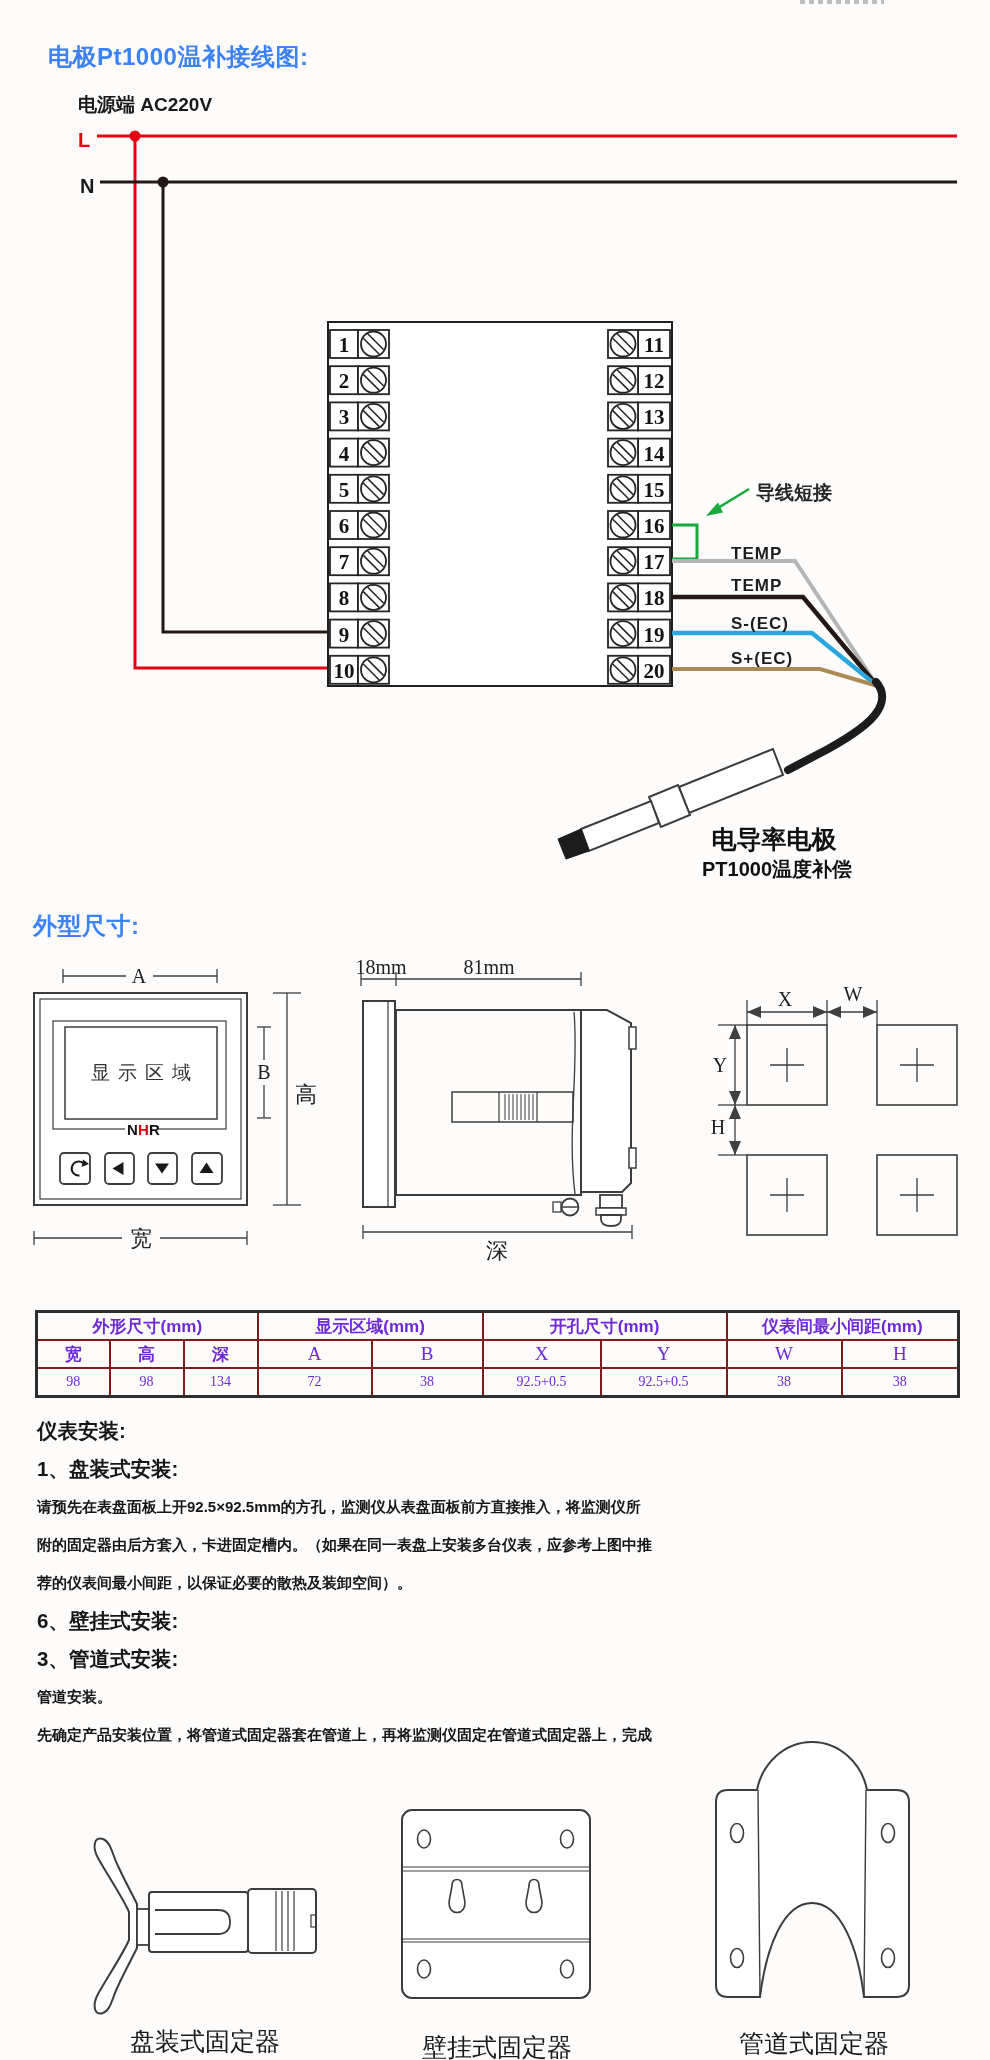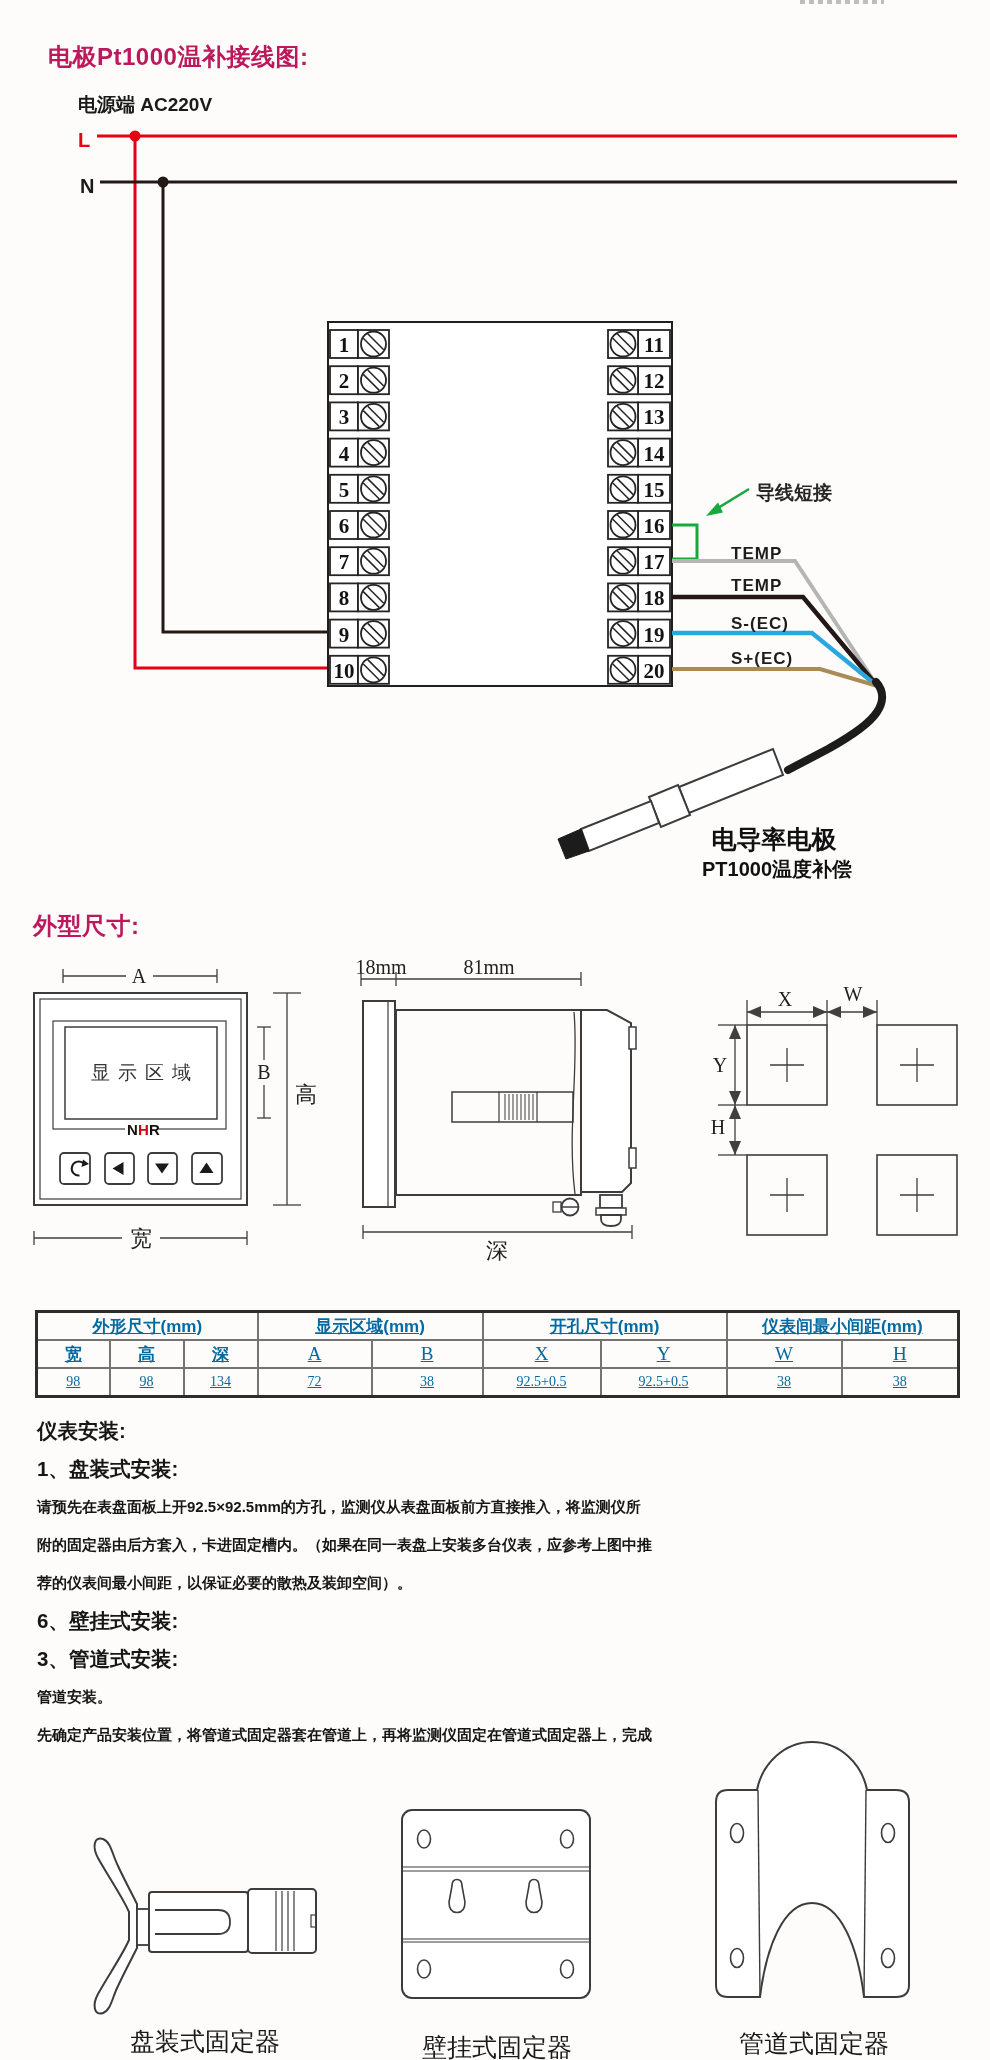--- a/index.html
+++ b/index.html
@@ -1,28 +1,28 @@
 <!DOCTYPE html>
 <html><head>
 <meta charset="utf-8">
 <style>
   html,body{margin:0;padding:0;background:#ddd;}
   .page{position:relative;width:990px;height:2060px;background:#fdfcfb;overflow:hidden;
         font-family:"Liberation Sans",sans-serif;}
   svg.art{position:absolute;left:0;top:0;}
-  .h1{position:absolute;font-weight:700;font-size:24px;color:#be185d;letter-spacing:.5px;white-space:nowrap;}
+  .h1{position:absolute;font-weight:700;font-size:24px;color:#3b82f6;letter-spacing:.5px;white-space:nowrap;}
   #title-wiring{left:48px;top:41px;}
   #title-outline{left:33px;top:910px;}
   .frag{position:absolute;left:800px;top:0;width:84px;height:4px;opacity:.55;
         background:repeating-linear-gradient(90deg,#8a8a8a 0 5px,transparent 5px 9px);}
   
   #spec{position:absolute;left:35px;top:1310px;width:922px;border-collapse:collapse;table-layout:fixed;
         border:3px solid #2d2d2d;background:transparent;}
-  #spec td{border:2px solid #737373;text-align:center;padding:0;height:26px;
-           font-size:17px;font-weight:600;color:#0369a1;white-space:nowrap;text-decoration:underline;}
+  #spec td{border:2px solid #7f1d1d;text-align:center;padding:0;height:26px;
+           font-size:17px;font-weight:600;color:#6d28d9;white-space:nowrap;}
   #spec td.lt{font-family:"Liberation Serif",serif;font-size:19px;font-weight:400;}
   #spec td.val{font-family:"Liberation Serif",serif;font-size:14px;font-weight:400;}
   
   .install{position:absolute;left:37px;top:1412px;width:925px;color:#161616;}
   .install .row{height:38px;line-height:38px;white-space:nowrap;font-size:15px;font-weight:600;}
   .install .head{font-weight:700;font-size:20.5px;}
   
   .pw-lbl{font:600 19px "Liberation Sans",sans-serif;fill:#1a1a1a;}
   .ln-lbl{font:700 20px "Liberation Sans",sans-serif;}
   .term-num{font:700 21px "Liberation Serif",serif;fill:#131313;}

